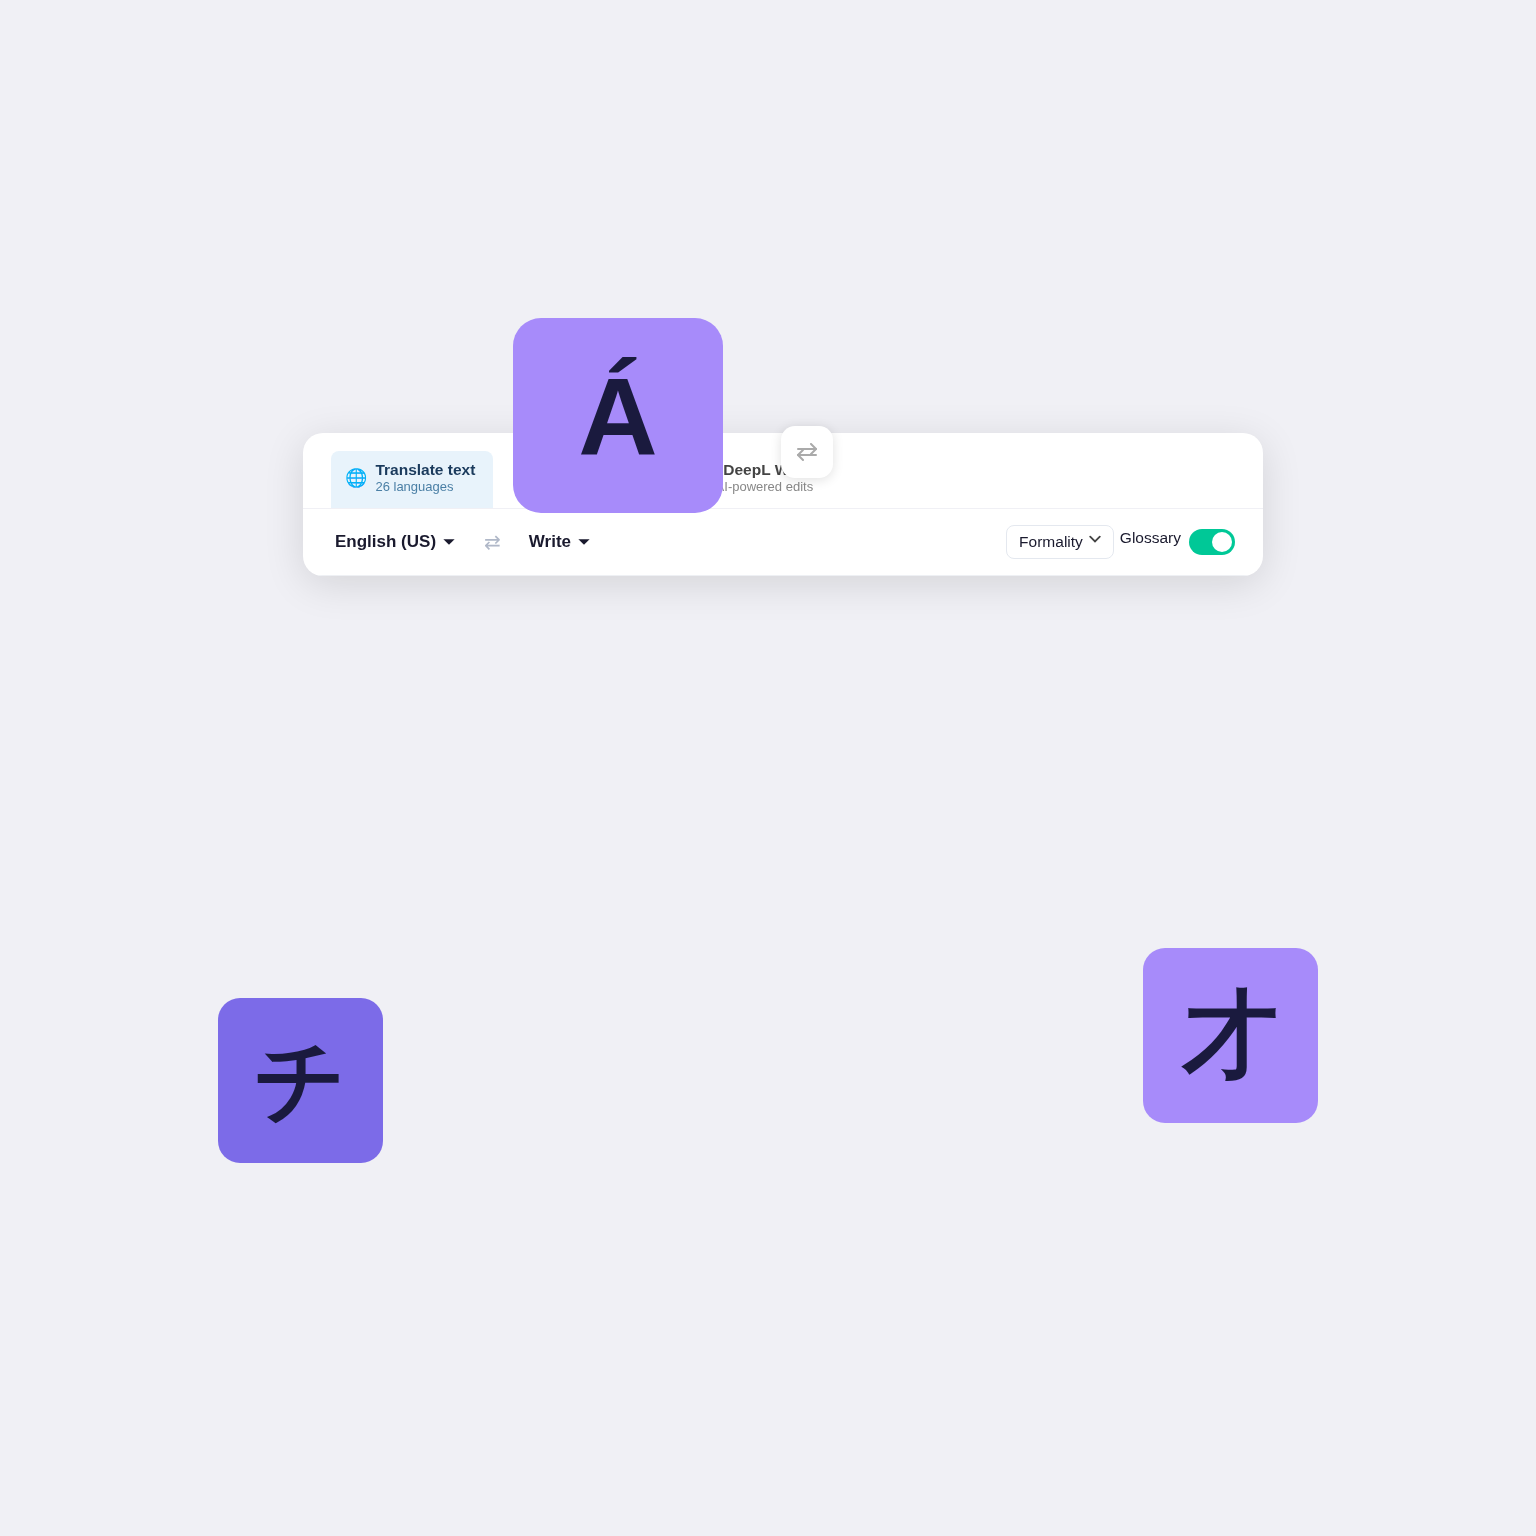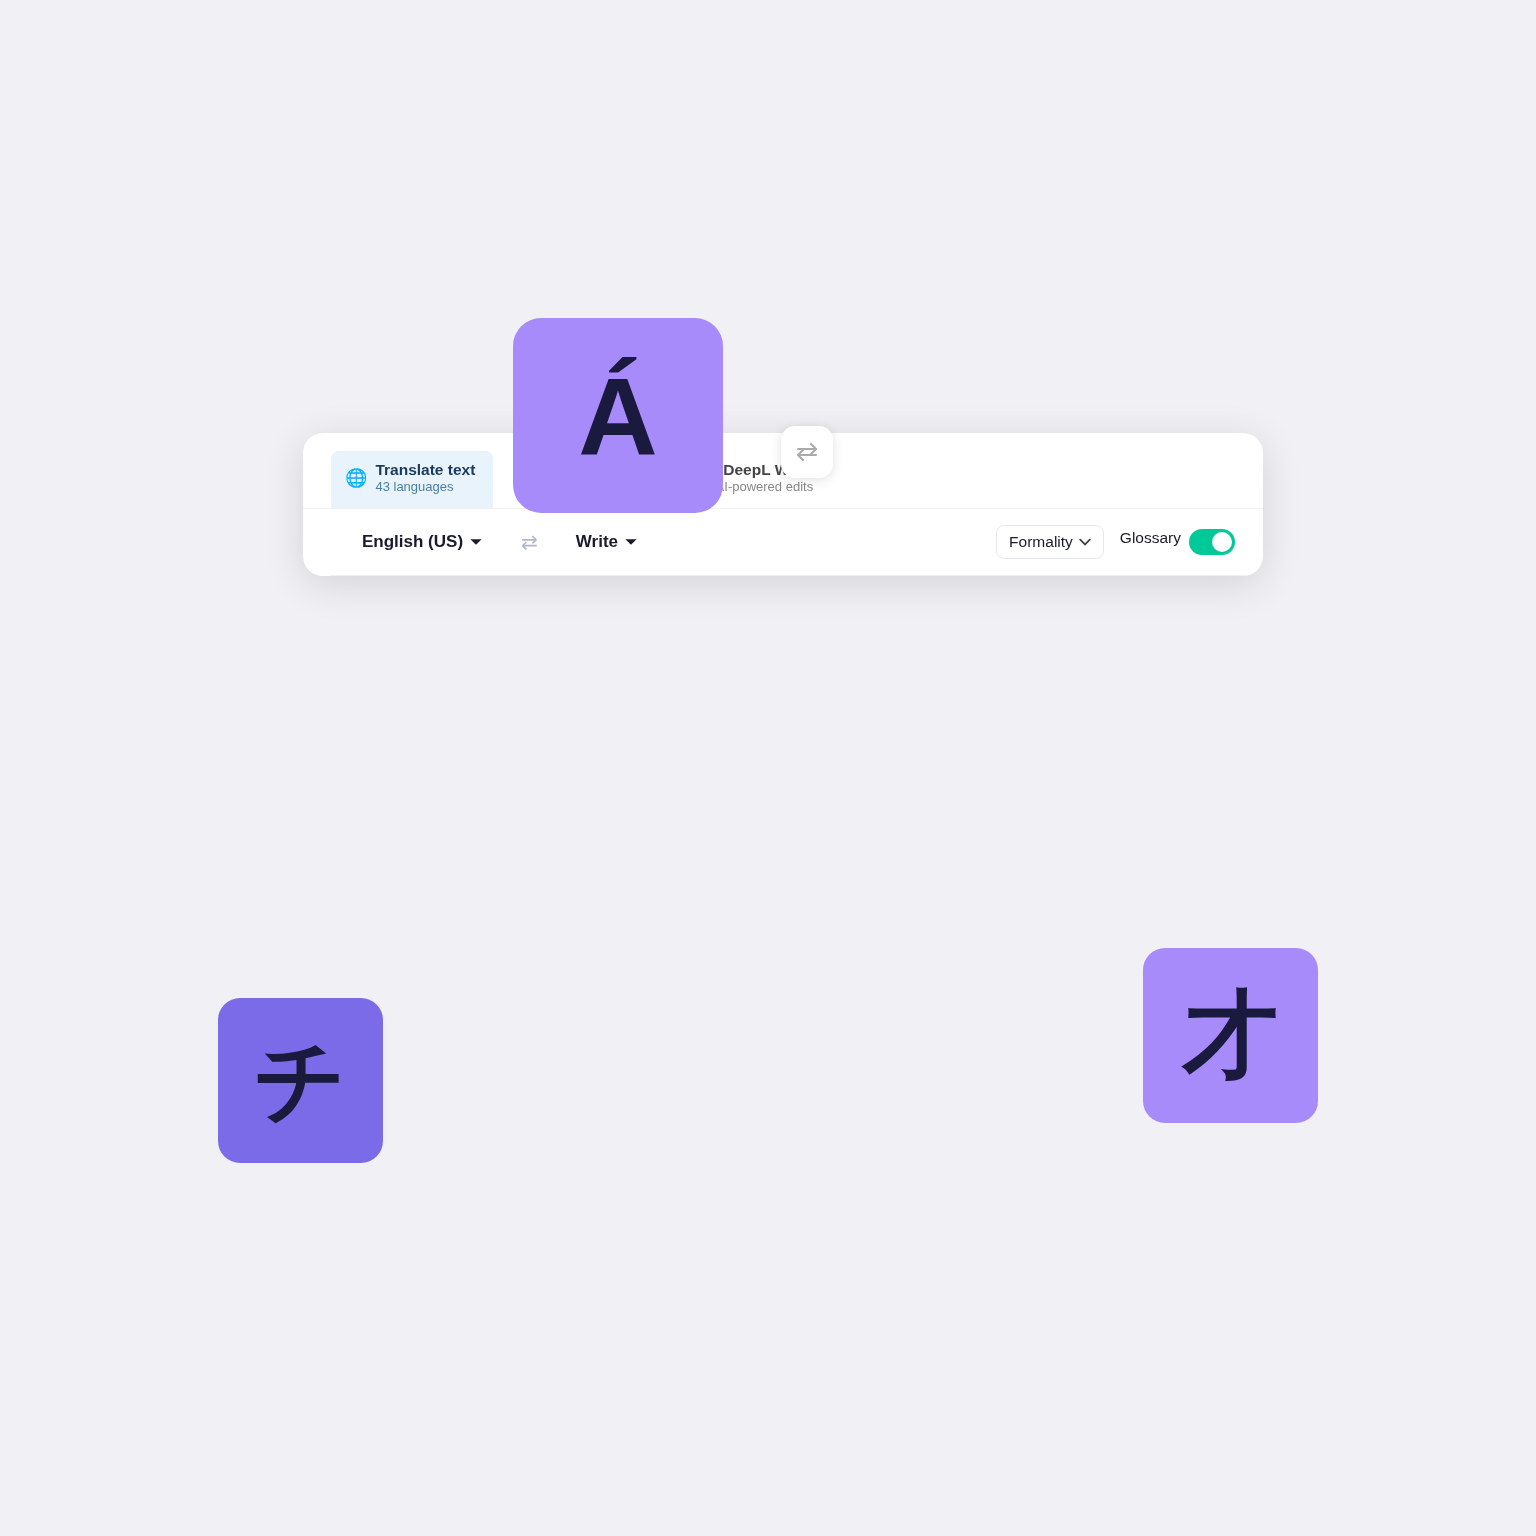--- a/index.html
+++ b/index.html
@@ -143,22 +143,21 @@
       font-size: 18px;
       line-height: 1;
     }
 
     
     .controls-row {
       display: flex;
       align-items: center;
       padding: 16px 28px;
       border-bottom: 1px solid #eef0f4;
-      gap: 16px;
-      margin-left: 27px;
+      gap: 6px;
     }
 
     .lang-btn {
       display: flex;
       align-items: center;
       gap: 6px;
       font-size: 17px;
       font-weight: 600;
       color: #1a1a2e;
       cursor: pointer;
@@ -174,21 +173,20 @@
     .arrow-swap-inline {
       color: #b0b8c8;
       font-size: 20px;
       margin: 0 18px;
     }
 
     .spacer { flex: 1; }
 
     .control-btn {
       display: flex;
-      align-items: center;
       gap: 6px;
       font-size: 15.5px;
       font-weight: 500;
       color: #1a1a2e;
       cursor: pointer;
       padding: 7px 12px;
       border-radius: 8px;
       border: 1px solid #e4e8ef;
     }
 
@@ -267,21 +265,21 @@
     </svg>
   </div>
 
   <div class="translator-card">
 
     <div class="tabs-row">
       <div class="tab active">
         <span class="tab-icon">🌐</span>
         <span>
           <span class="tab-label-main">Translate text</span>
-          <span class="tab-label-sub">43 languages</span>
+          <span class="tab-label-sub">26 languages</span>
         </span>
       </div>
       <div class="tab">
         <span class="tab-icon">📄</span>
         <span>
           <span class="tab-label-main">Translate files</span>
           <span class="tab-label-sub">.pdf, .docx, .pptx</span>
         </span>
       </div>
       <div class="tab">

